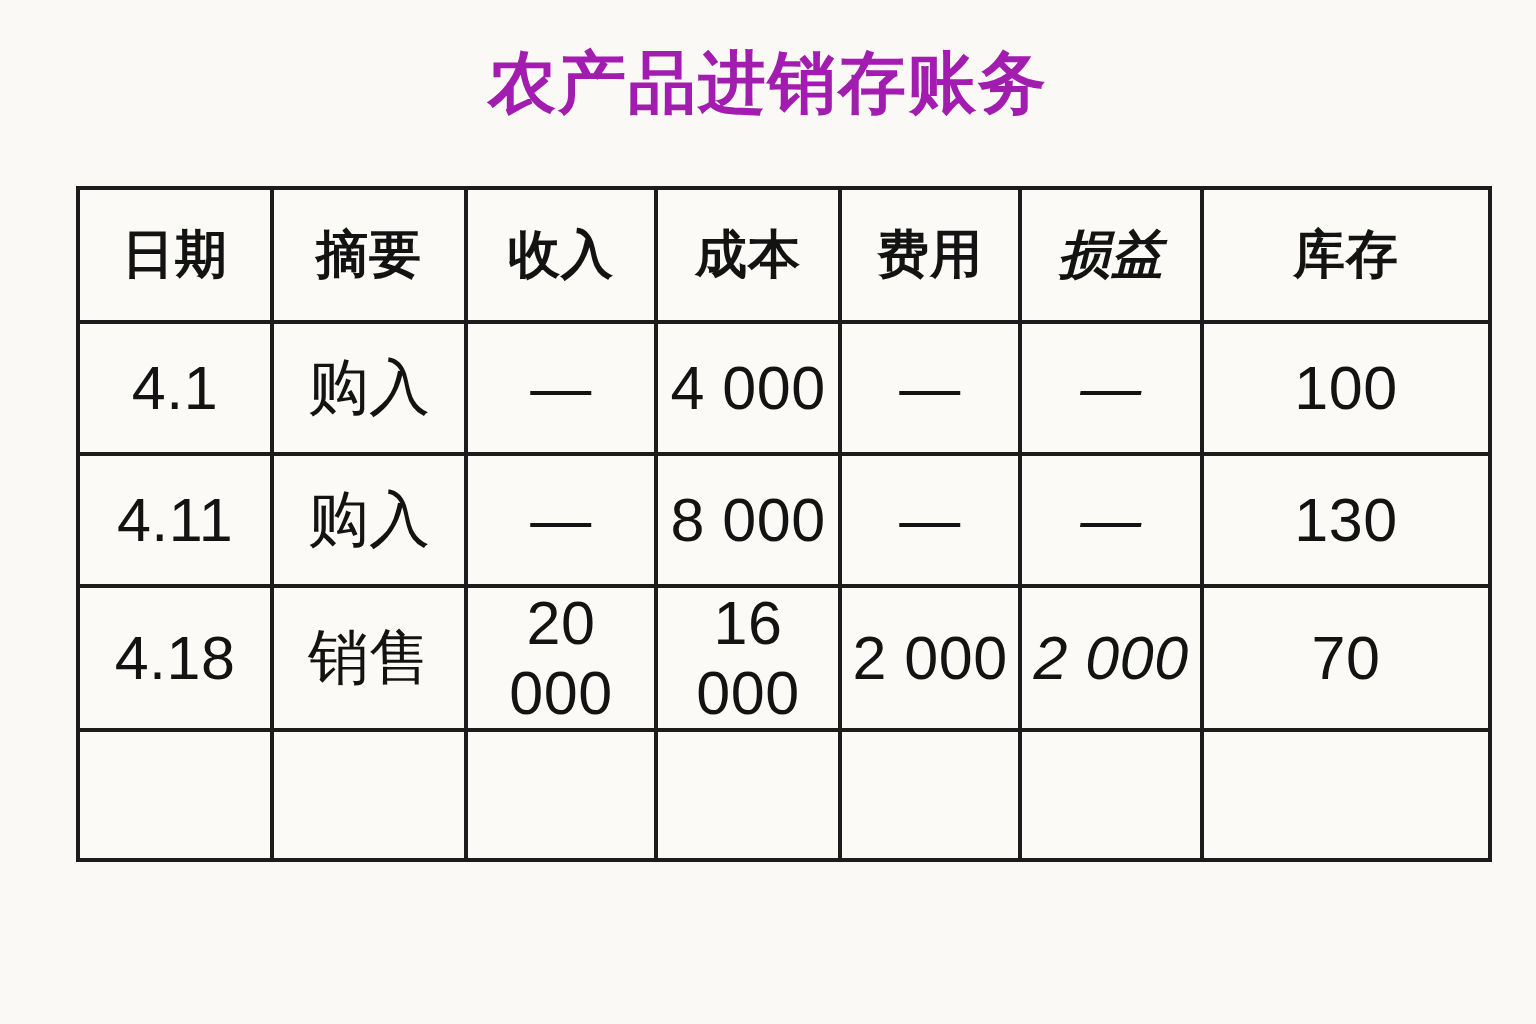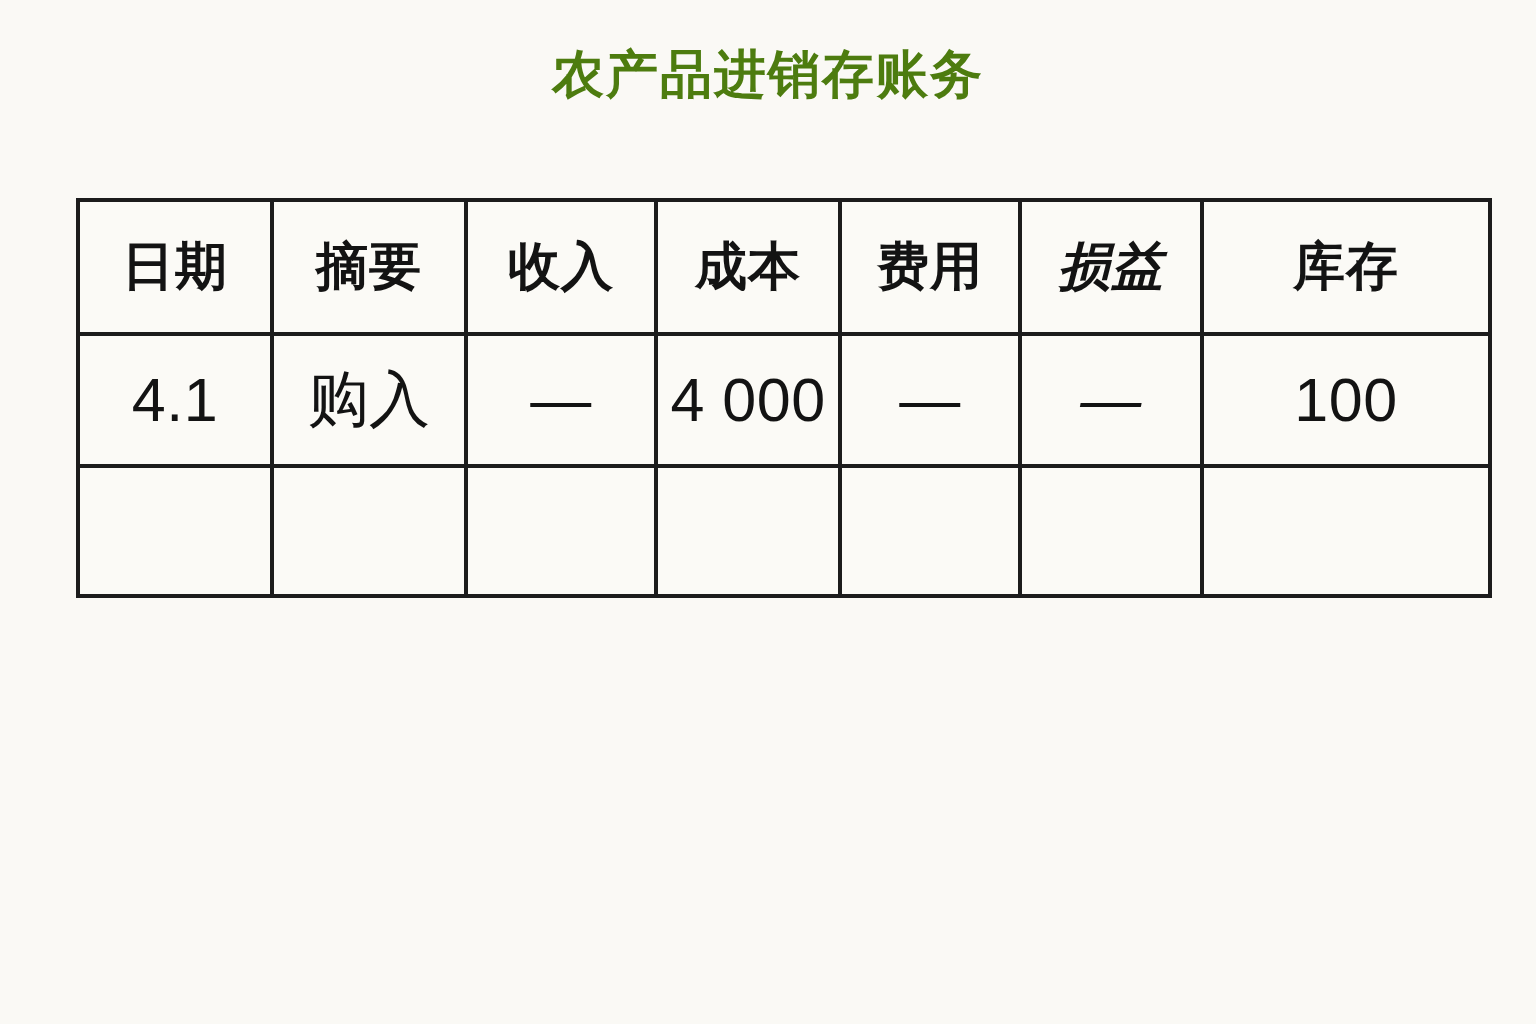--- a/index.html
+++ b/index.html
@@ -19,30 +19,30 @@
     width: 1536px;
     height: 1024px;
     box-sizing: border-box;
   }
   .doc-title {
     position: absolute;
     top: 48px;
     left: 0;
     width: 1536px;
     text-align: center;
-    font-size: 52px;
+    font-size: 68px;
     font-weight: 700;
     letter-spacing: 2px;
     line-height: 1;
-    color: #4d7c0f;
+    color: #a21caf;
   }
   .ledger-wrap {
     position: absolute;
     left: 76px;
-    top: 198px;
+    top: 186px;
     width: 1384px;
   }
   table.ledger {
     border-collapse: collapse;
     table-layout: fixed;
     width: 1384px;
     background: #fbfaf6;
   }
   table.ledger th,
   table.ledger td {
@@ -99,20 +99,38 @@
       <tbody>
         <tr>
           <td class="c-date num">4.1</td>
           <td class="c-memo">购入</td>
           <td class="c-income num dash">—</td>
           <td class="c-cost num">4 000</td>
           <td class="c-fee num dash">—</td>
           <td class="c-profit num dash">—</td>
           <td class="c-stock num">100</td>
         </tr>
+        <tr>
+          <td class="c-date num">4.11</td>
+          <td class="c-memo">购入</td>
+          <td class="c-income num dash">—</td>
+          <td class="c-cost num">8 000</td>
+          <td class="c-fee num dash">—</td>
+          <td class="c-profit num dash">—</td>
+          <td class="c-stock num">130</td>
+        </tr>
+        <tr>
+          <td class="c-date num">4.18</td>
+          <td class="c-memo">销售</td>
+          <td class="c-income num">20 000</td>
+          <td class="c-cost num">16 000</td>
+          <td class="c-fee num">2 000</td>
+          <td class="c-profit num">2 000</td>
+          <td class="c-stock num">70</td>
+        </tr>
         <tr class="empty-row">
           <td class="c-date"></td>
           <td class="c-memo"></td>
           <td class="c-income"></td>
           <td class="c-cost"></td>
           <td class="c-fee"></td>
           <td class="c-profit"></td>
           <td class="c-stock"></td>
         </tr>
       </tbody>

